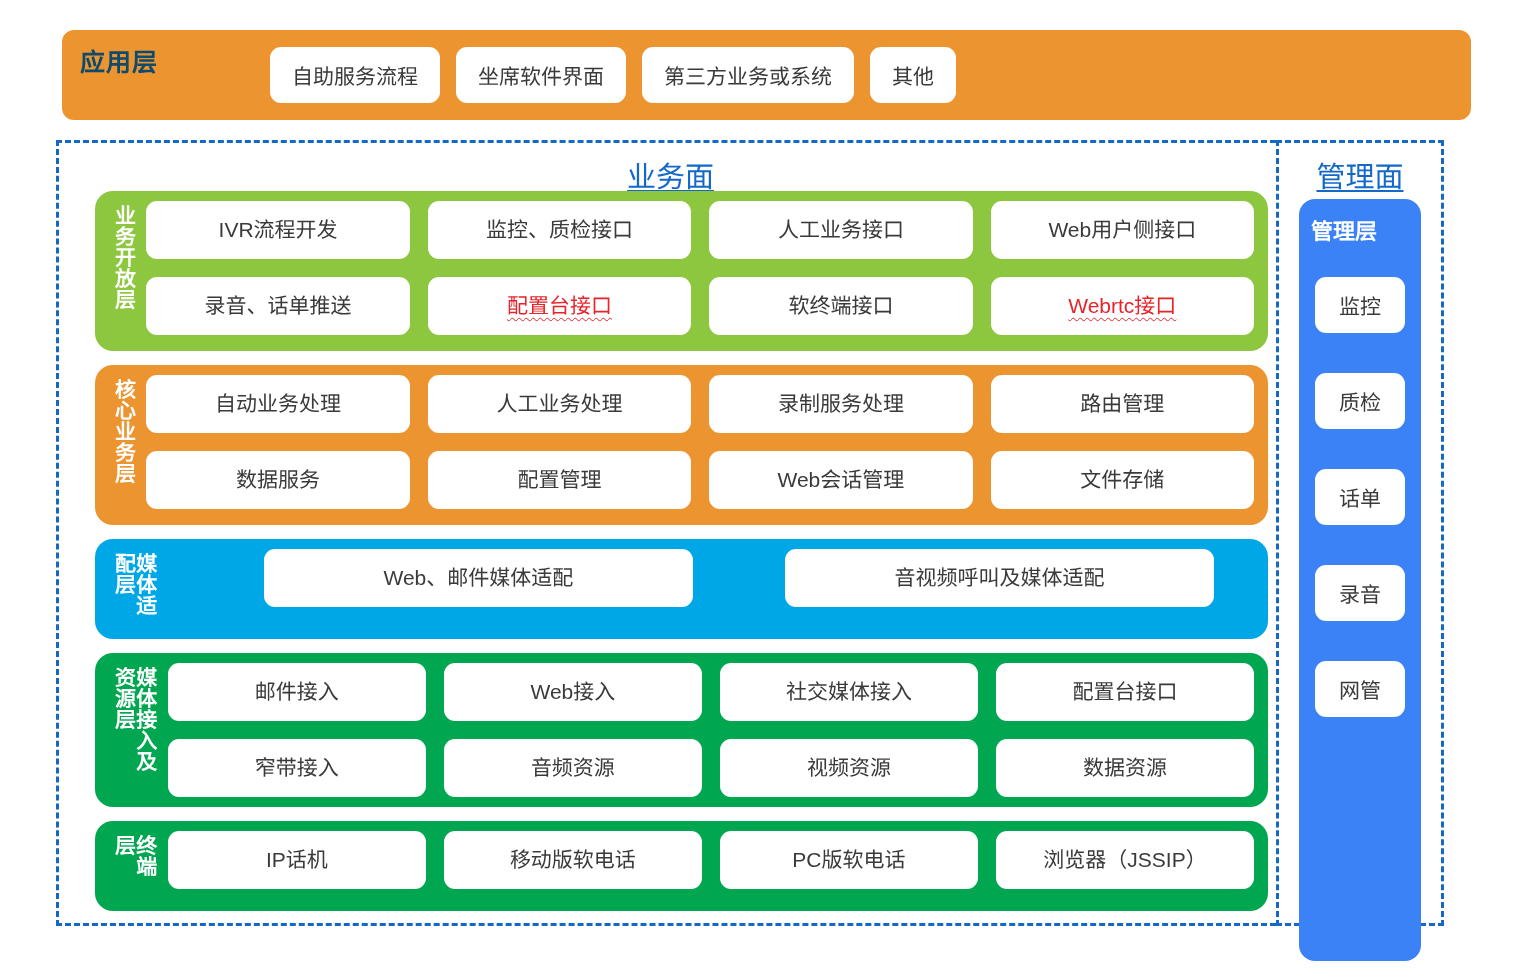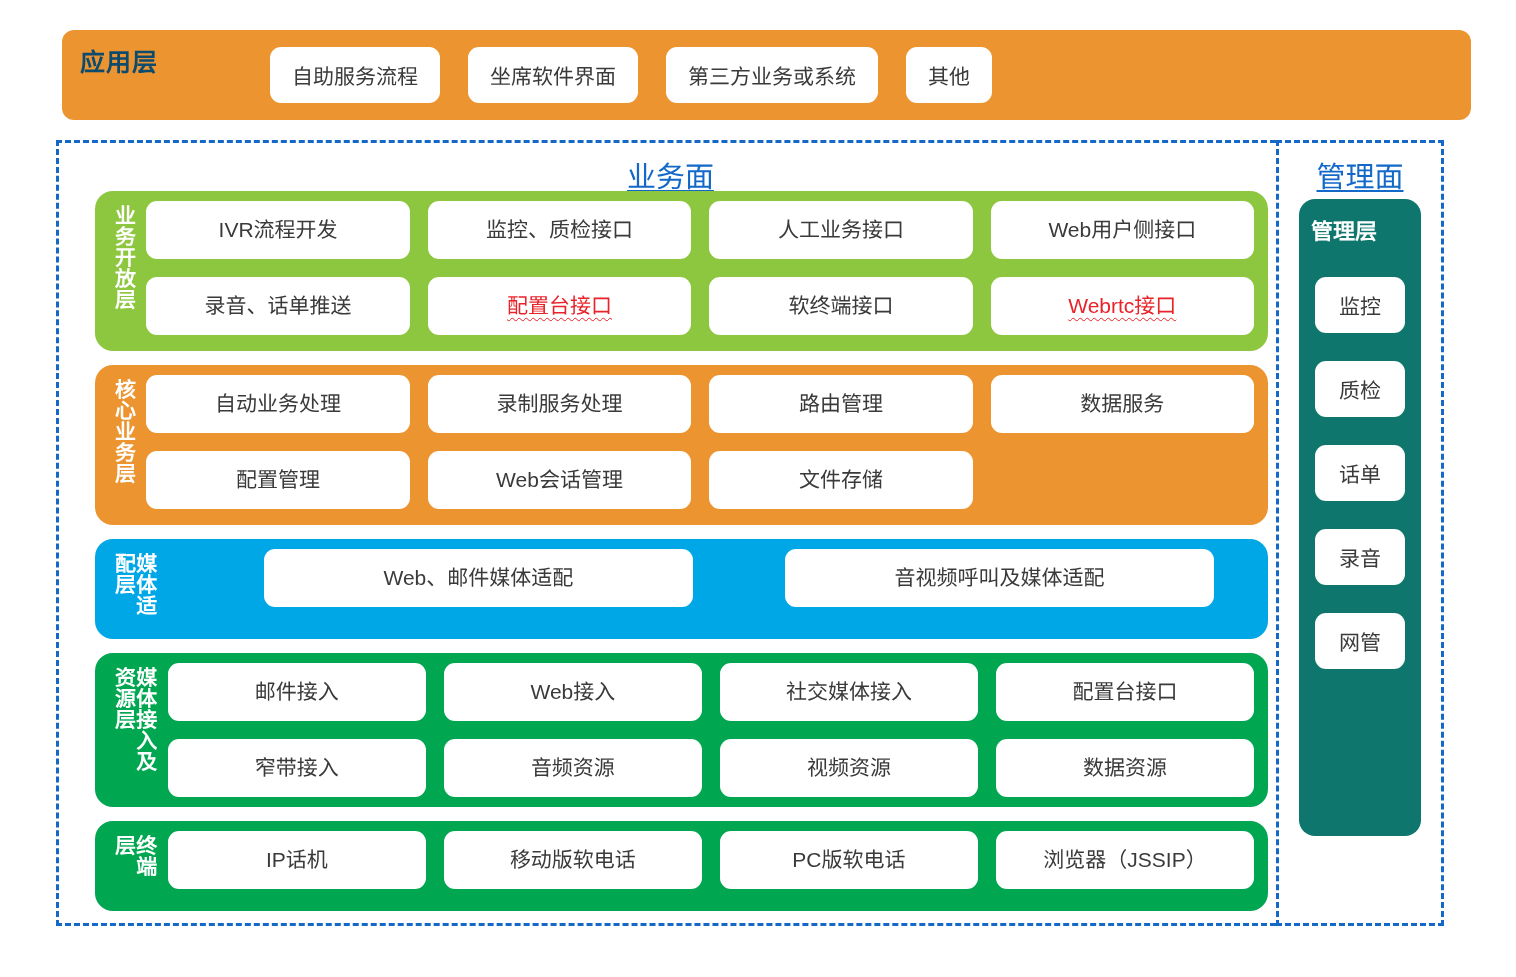--- a/index.html
+++ b/index.html
@@ -34,21 +34,21 @@
     font-size: 25px;
     margin-left: 18px;
     width: 150px;
     flex: none;
     align-self: flex-start;
     margin-top: 12px;
     letter-spacing: 1px;
   }
   .app-cards {
     display: flex;
-    gap: 28px;
+    gap: 16px;
     margin-left: 40px;
   }
   .app-card {
     background: #ffffff;
     border-radius: 11px;
     height: 56px;
     display: flex;
     align-items: center;
     justify-content: center;
     font-size: 21px;
@@ -167,37 +167,37 @@
   .layer.term   .layer-grid { grid-template-columns: repeat(4, 1fr); grid-template-rows: 58px; }
 
   .layer.media  .cell { min-height: 58px; }
 
   
   .mgmt-box {
     position: absolute;
     left: 20px;
     top: 56px;
     width: 122px;
-    height: 637px;
-    background: #0f766e;
+    height: 762px;
+    background: #3b82f6;
     border-radius: 16px;
     box-sizing: border-box;
     padding: 8px 0 0 0;
   }
   .mgmt-title {
     color: #ffffff;
     font-weight: bold;
     font-size: 22px;
     margin: 6px 0 0 12px;
   }
   .mgmt-items {
     margin-top: 32px;
     display: flex;
     flex-direction: column;
-    gap: 28px;
+    gap: 40px;
     align-items: center;
   }
   .mgmt-item {
     background: #ffffff;
     border-radius: 11px;
     width: 90px;
     height: 56px;
     display: flex;
     align-items: center;
     justify-content: center;
@@ -234,20 +234,21 @@
         <div class="cell red">配置台接口</div>
         <div class="cell">软终端接口</div>
         <div class="cell red">Webrtc接口</div>
       </div>
     </div>
 
     <div class="layer core orange">
       <div class="layer-label">核心业务层</div>
       <div class="layer-grid">
         <div class="cell">自动业务处理</div>
+        <div class="cell">人工业务处理</div>
         <div class="cell">录制服务处理</div>
         <div class="cell">路由管理</div>
         <div class="cell">数据服务</div>
         <div class="cell">配置管理</div>
         <div class="cell">Web会话管理</div>
         <div class="cell">文件存储</div>
       </div>
     </div>
 
     <div class="layer media cyan">

